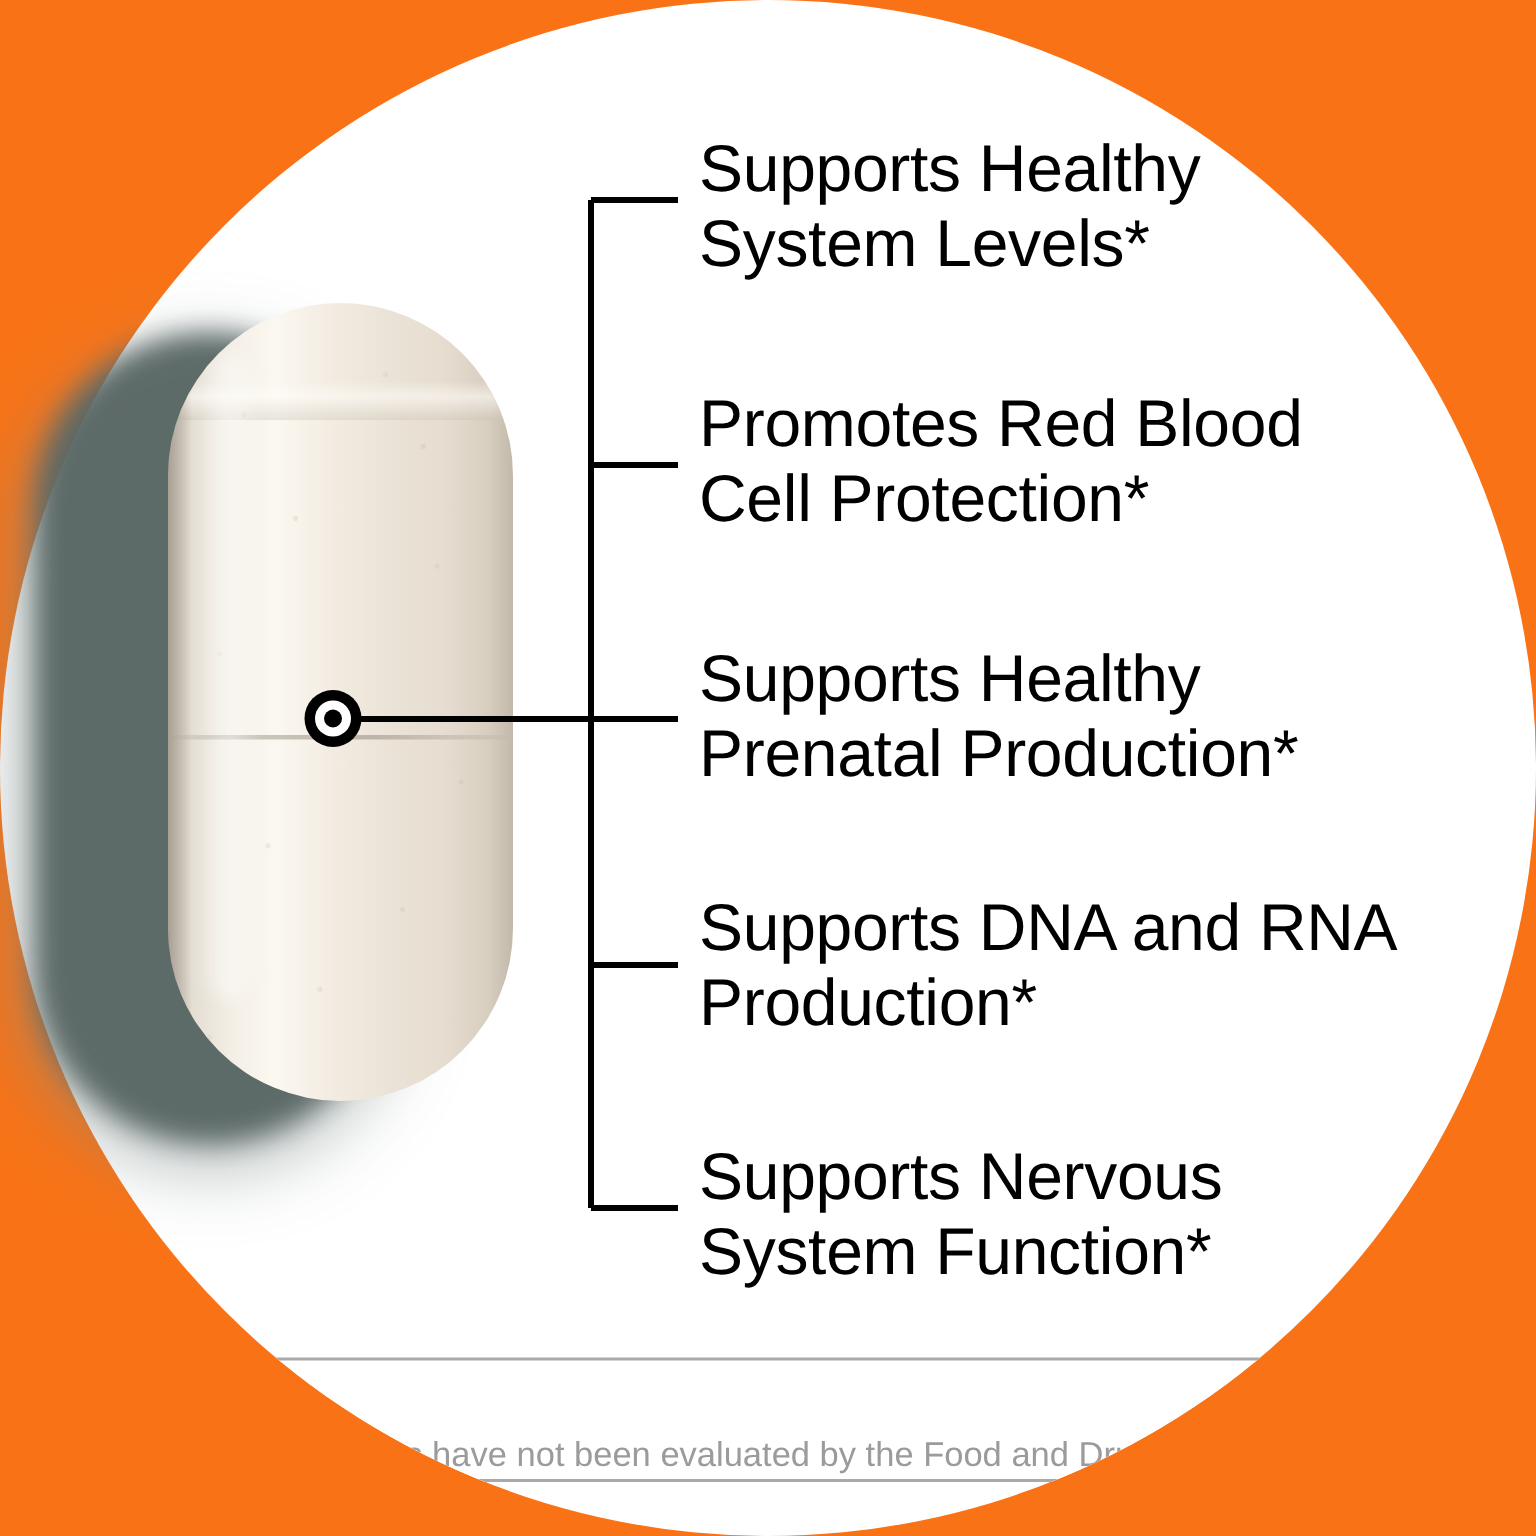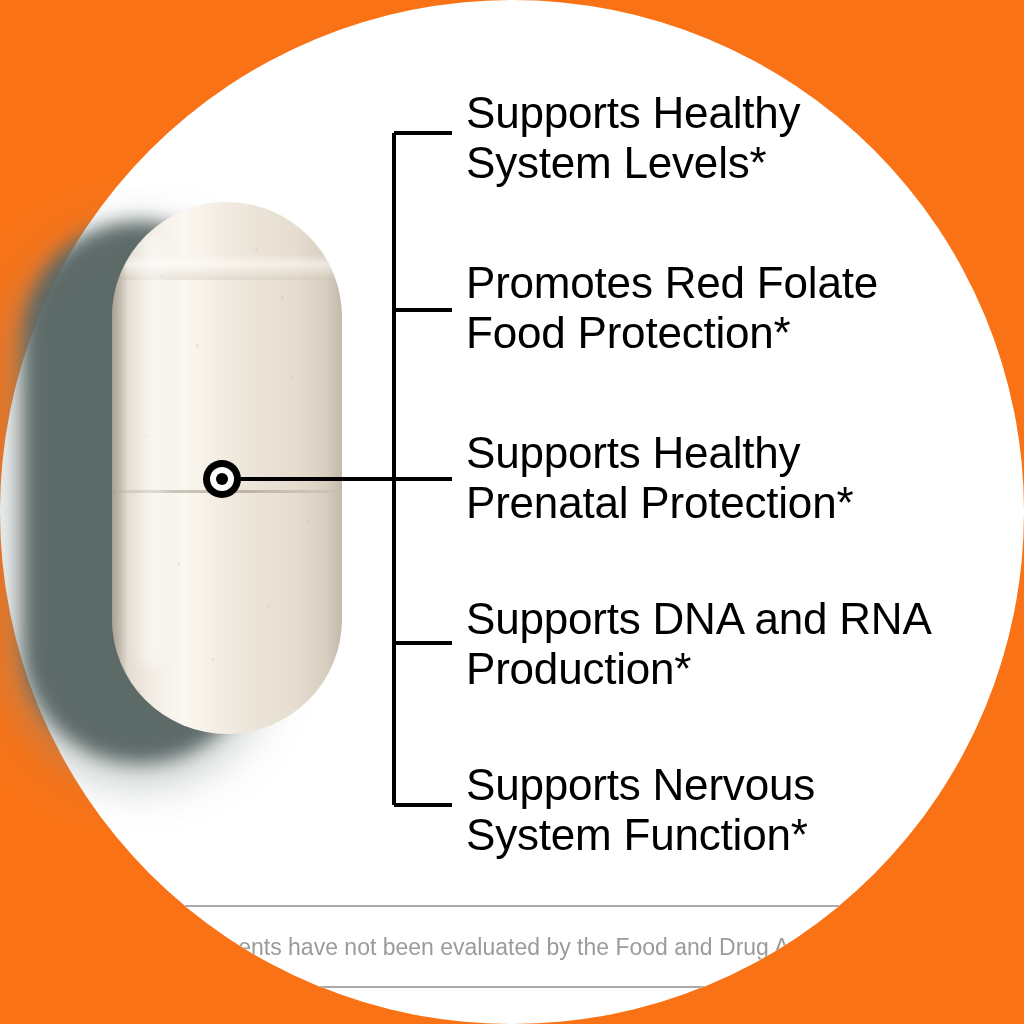--- a/index.html
+++ b/index.html
@@ -211,22 +211,22 @@
   #disclaimer-box {
     position: absolute;
     left: 50px;
     top: 905px;
     width: 925px;
     height: 83px;
     box-sizing: border-box;
     border: 2px solid #a9a9a9;
     background: #ffffff;
     display: flex;
-    flex-direction: column;
-    align-items: center;
+    flex-direction: row;
+    align-items: flex-end;
     justify-content: center;
     pointer-events: auto;
   }
   .disclaimer-line {
     color: #9b9b9b;
     font-size: 23px;
     line-height: 34px;
     white-space: nowrap;
     font-weight: 400;
   }
@@ -267,26 +267,26 @@
 
       <line x1="394" y1="805" x2="452" y2="805"></line>
     </g>
   </svg>
 
   <div class="benefit" id="benefit-0">
     <span class="ln">Supports Healthy</span>
     <span class="ln">System Levels*</span>
   </div>
   <div class="benefit" id="benefit-1">
-    <span class="ln">Promotes Red Folate</span>
-    <span class="ln">Food Protection*</span>
+    <span class="ln">Promotes Red Blood</span>
+    <span class="ln">Cell Protection*</span>
   </div>
   <div class="benefit" id="benefit-2">
     <span class="ln">Supports Healthy</span>
-    <span class="ln">Prenatal Protection*</span>
+    <span class="ln">Prenatal Production*</span>
   </div>
   <div class="benefit" id="benefit-4">
     <span class="ln">Supports Nervous</span>
     <span class="ln">System Function*</span>
   </div>
   <div class="benefit" id="benefit-3">
     <span class="ln">Supports DNA and RNA</span>
     <span class="ln">Production*</span>
   </div>
 

